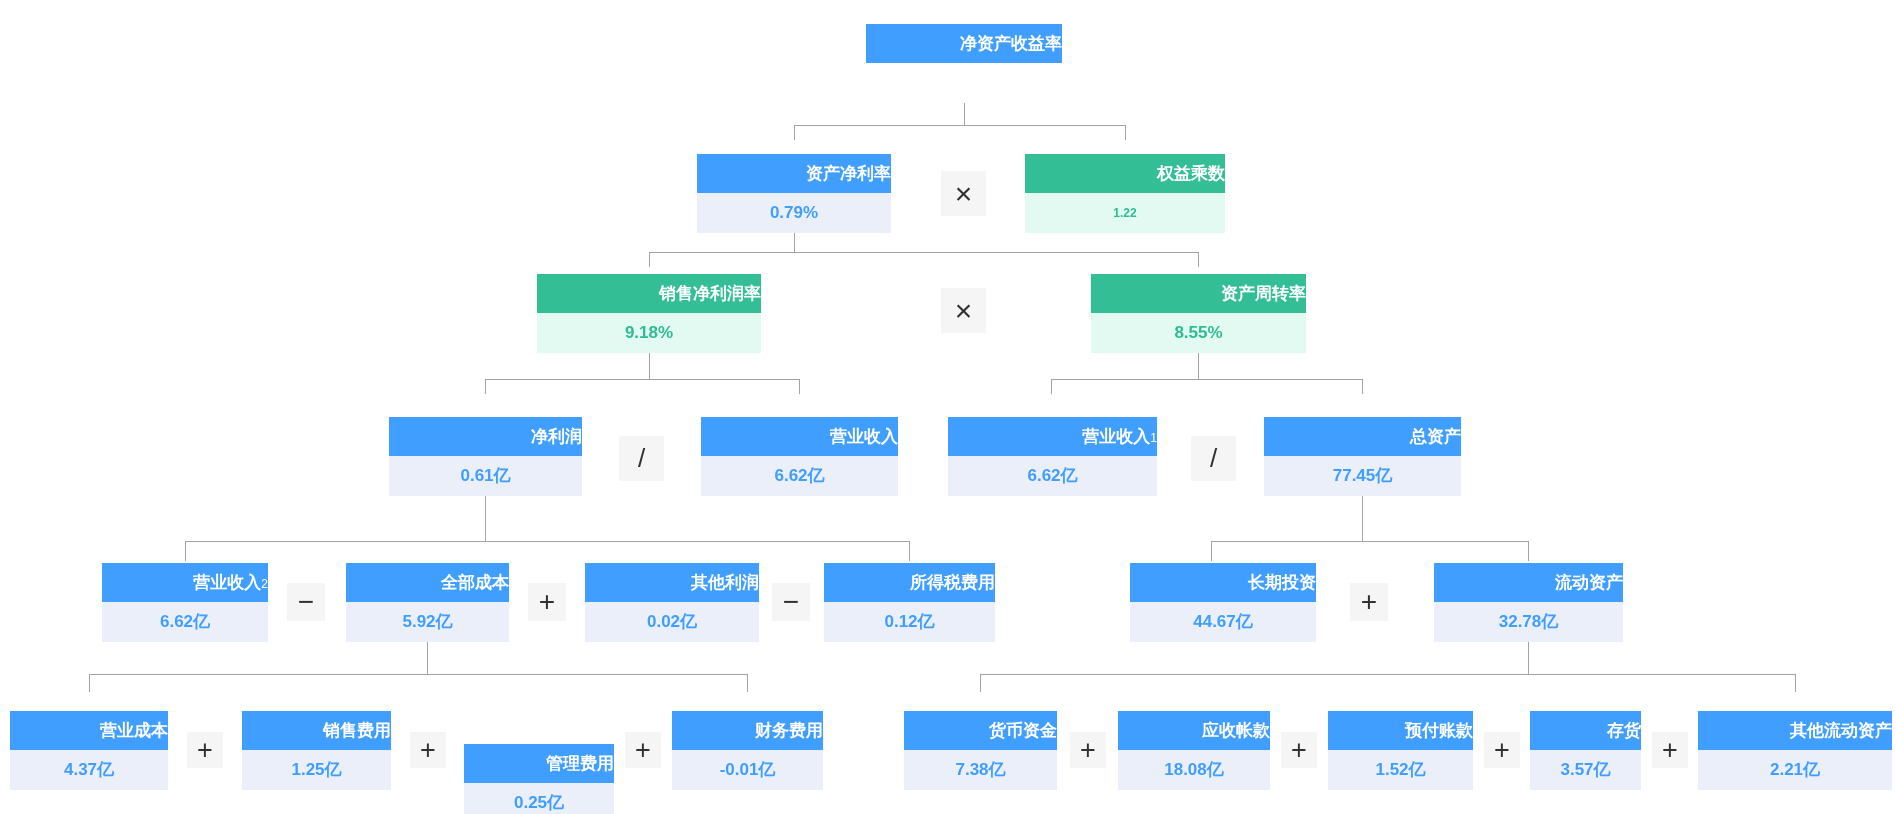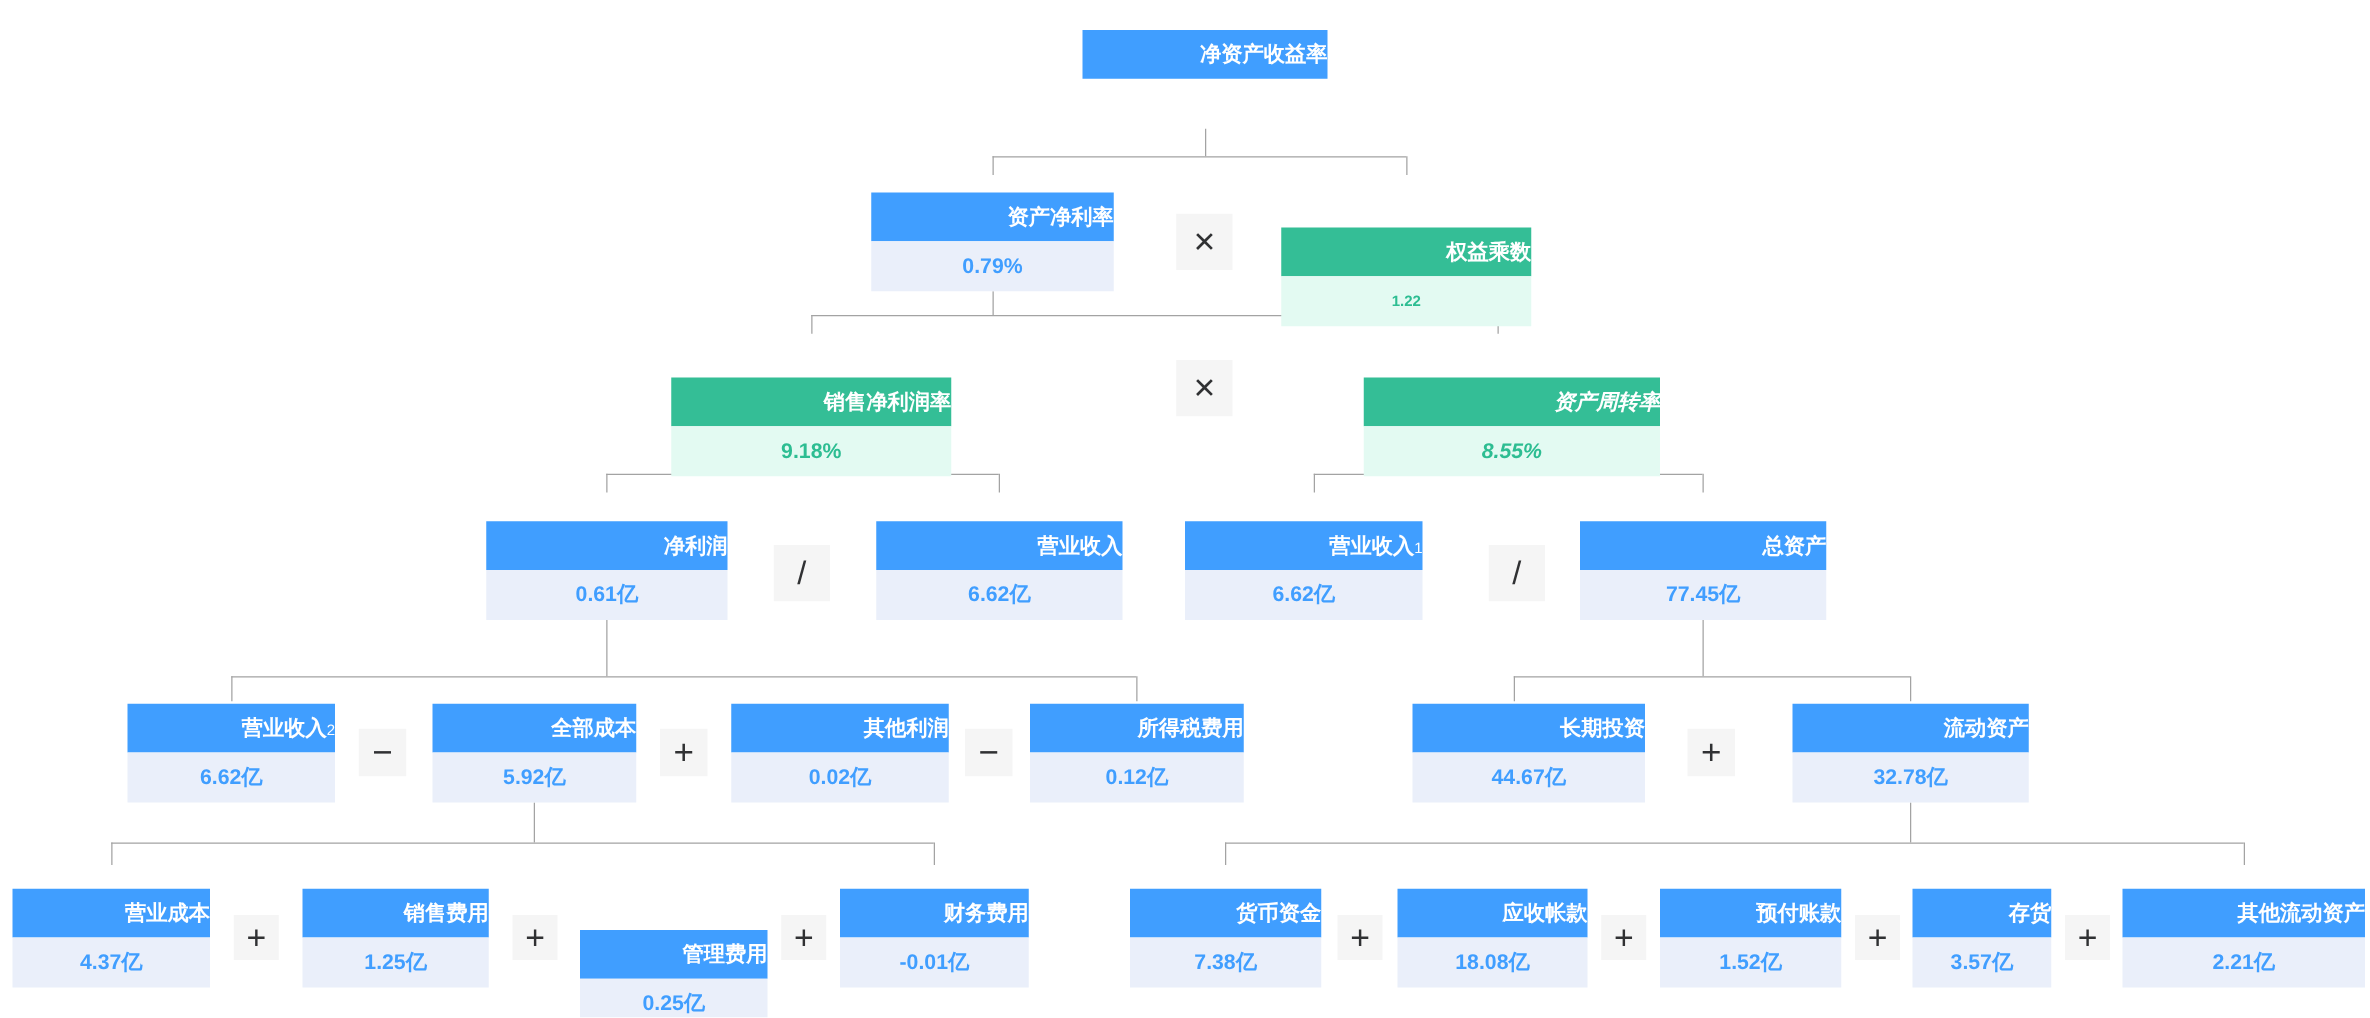--- a/index.html
+++ b/index.html
@@ -12,21 +12,21 @@
   .node .hd {
     height:39px; line-height:39px; text-align:right;
     color:#fff; font-weight:bold; font-size:17px; white-space:nowrap; overflow:hidden;
   }
   .node .bd {
     height:40px; line-height:40px; text-align:center;
     font-weight:bold; font-size:17px; white-space:nowrap; overflow:hidden;
   }
   .node.blue  .hd { background:var(--blue_header); }
   .node.blue  .bd { background:var(--blue_body_bg); color:var(--blue_value); }
-  .node.green .hd { background:var(--green_header);margin-top:28px; }
+  .node.green .hd { background:var(--green_header); }
   .node.green .bd { background:var(--green_body_bg); color:var(--green_value); }
   .bd.small { font-size:12px; }
   .sub { font-size:12px; font-weight:400; vertical-align:baseline; }
   
   .op {
     position:absolute; background:var(--operator_bg); color:var(--operator_color);
     display:flex; align-items:center; justify-content:center; font-weight:300;
     user-select:none;
   }
   .op.lg { width:45px; height:45px; font-size:30px; }
@@ -94,35 +94,35 @@
   <div class="node green" style="left:1025px;top:154px;width:200px;">
     <div class="hd">权益乘数</div>
     <div class="bd small">1.22</div>
   </div>
 
   <div class="node green" style="left:537px;top:274px;width:224px;">
     <div class="hd">销售净利润率</div>
     <div class="bd">9.18%</div>
   </div>
   <div class="op lg" style="left:941px;top:288px;">×</div>
-  <div class="node green" style="left:1091px;top:274px;width:237px;font-style:italic;">
+  <div class="node green" style="left:1091px;top:274px;width:215px;">
     <div class="hd">资产周转率</div>
     <div class="bd">8.55%</div>
   </div>
 
   <div class="node blue" style="left:389px;top:417px;width:193px;">
     <div class="hd">净利润</div>
     <div class="bd">0.61亿</div>
   </div>
   <div class="op lg divide" style="left:619px;top:436px;">/</div>
   <div class="node blue" style="left:701px;top:417px;width:197px;">
     <div class="hd">营业收入</div>
     <div class="bd">6.62亿</div>
   </div>
-  <div class="node blue" style="left:948px;top:417px;width:190px;">
+  <div class="node blue" style="left:948px;top:417px;width:209px;">
     <div class="hd"><span>营业收入</span><span class="sub">1</span></div>
     <div class="bd">6.62亿</div>
   </div>
   <div class="op lg divide" style="left:1191px;top:436px;">/</div>
   <div class="node blue" style="left:1264px;top:417px;width:197px;">
     <div class="hd">总资产</div>
     <div class="bd">77.45亿</div>
   </div>
 
   <div class="node blue" style="left:102px;top:563px;width:166px;">

